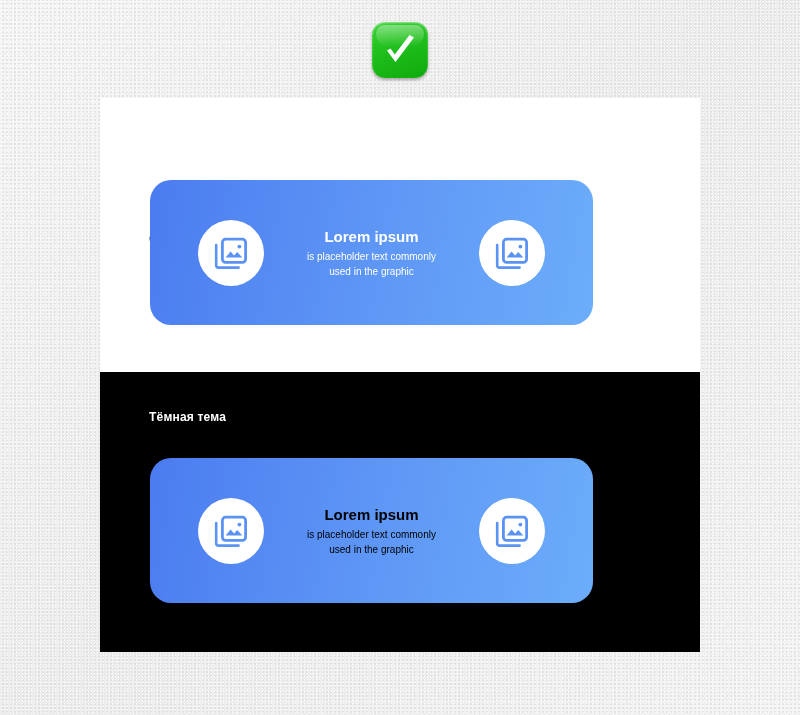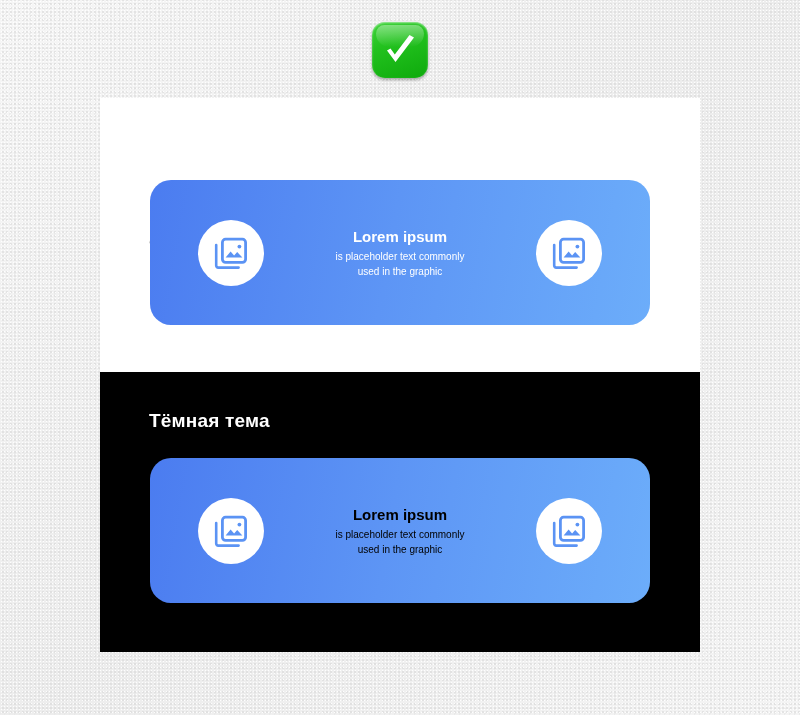--- a/index.html
+++ b/index.html
@@ -77,38 +77,38 @@
   }
   #panel-dark {
     top: 372px;
     height: 280px;
     background: #000000;
   }
 
   .panel-title {
     position: absolute;
     left: 49px;
-    font-size: 19px;
+    font-size: 12px;
     font-weight: bold;
     letter-spacing: 0.2px;
   }
   #panel-light .panel-title {
     top: 134px;
     color: #111111;
   }
   #panel-dark .panel-title {
     top: 38px;
     color: #ffffff;
   }
 
   
   .banner {
     position: absolute;
     left: 50px;
-    width: 500px;
+    width: 443px;
     height: 145px;
     border-radius: 21px;
     background: linear-gradient(100deg, #4b7cf0 0%, #5d95f5 48%, #6cadfa 100%);
     display: flex;
     align-items: center;
     justify-content: space-between;
     box-sizing: border-box;
     padding: 0 48px;
   }
   #banner-light { top: 82px; }

